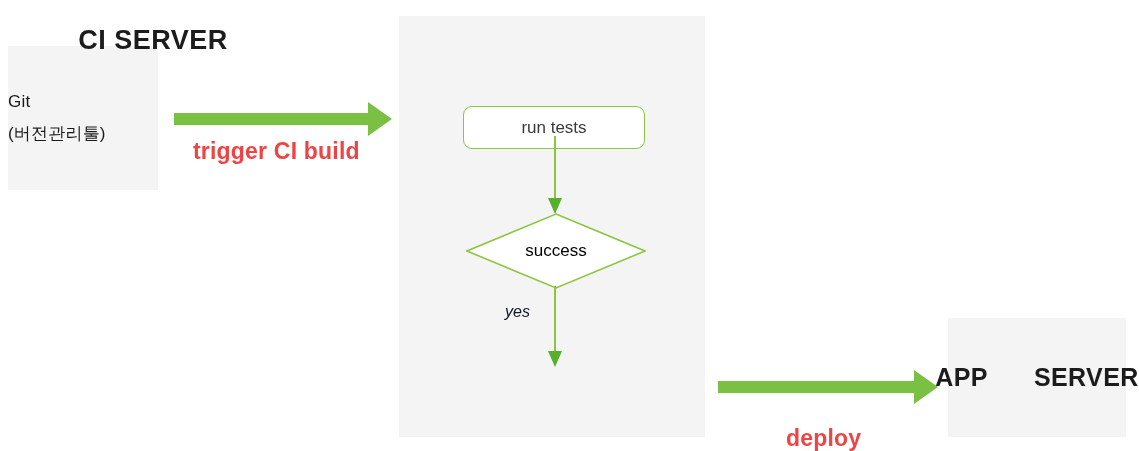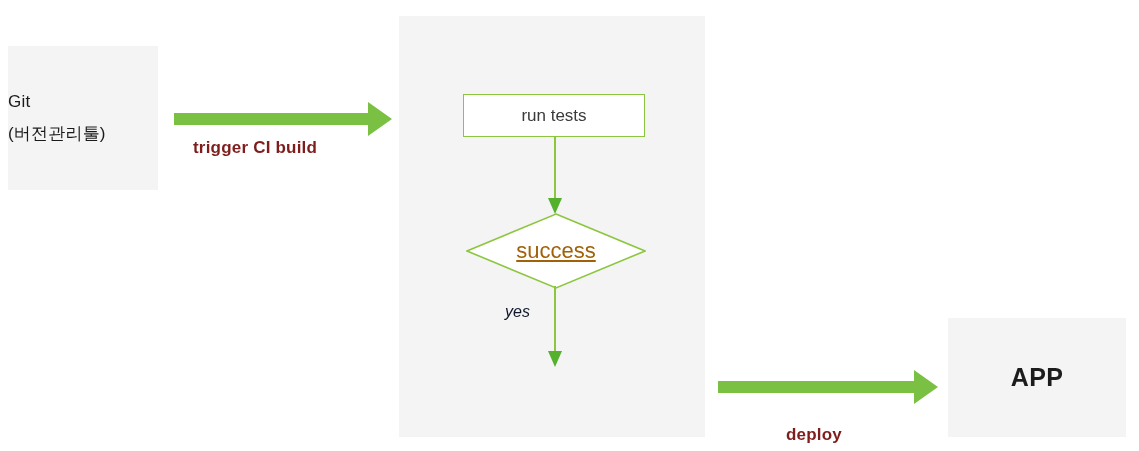--- a/index.html
+++ b/index.html
@@ -87,43 +87,42 @@
     height: 43px;
     background: #ffffff;
     border: 1.5px solid #8cc63f;
     box-sizing: border-box;
     display: flex;
     align-items: center;
     justify-content: center;
     font-size: 17px;
     color: #3a3a3a;
   }
-  .node-runtests { top: 94px; }
+  .node-runtests { top: 106px; border-radius: 9px; }
   .node-build    { top: 366px; }
 
   .node-diamond {
     position: absolute;
     left: 466px;
     top: 213px;
     width: 180px;
     height: 76px;
   }
   .node-diamond svg {
     position: absolute;
     inset: 0;
   }
   .node-diamond .dlabel {
     position: absolute;
     inset: 0;
     display: flex;
     align-items: center;
     justify-content: center;
-    font-size: 22px;
-    color: #a16207;
-    text-decoration: underline;
+    font-size: 17px;
+    color: #000000;
   }
 
   
   .connector {
     position: absolute;
   }
   .conn-1 { left: 540px; top: 136px; width: 30px; height: 80px; }
   .conn-2 { left: 540px; top: 286px; width: 30px; height: 83px; }
 
   .yes-label {
@@ -137,23 +136,23 @@
 
   
   .big-arrow {
     position: absolute;
   }
   .arrow-trigger { left: 172px; top: 100px; width: 222px; height: 38px; }
   .arrow-deploy  { left: 716px; top: 368px; width: 224px; height: 38px; }
 
   .arrow-label {
     position: absolute;
-    font-size: 17px;
+    font-size: 23px;
     font-weight: bold;
-    color: #7f1d1d;
+    color: #ef4444;
     letter-spacing: 0.2px;
   }
   .label-trigger { left: 193px; top: 138px; }
   .label-deploy  { left: 786px; top: 425px; }
 </style>
 </head>
 <body>
 
 <div id="canvas">
 
@@ -164,20 +163,21 @@
 
   <div class="big-arrow arrow-trigger">
     <svg width="222" height="38" viewBox="0 0 222 38" xmlns="http://www.w3.org/2000/svg">
       <path d="M2,13 L196,13 L196,2 L220,19 L196,36 L196,25 L2,25 Z" fill="#7ac143"></path>
     </svg>
   </div>
   <div class="arrow-label label-trigger">trigger CI build</div>
 
   <div class="panel ci-panel"></div>
 
+  <div class="ci-title">CI SERVER</div>
 
   <div class="node-rect node-runtests">
     <span>run tests</span>
   </div>
 
   <div class="connector conn-1">
     <svg width="30" height="80" viewBox="0 0 30 80" xmlns="http://www.w3.org/2000/svg">
       <line x1="15" y1="0" x2="15" y2="64" stroke="#8cc63f" stroke-width="2"></line>
       <path d="M15,78 L8,62 L22,62 Z" fill="#55b02e"></path>
     </svg>
@@ -201,15 +201,16 @@
 
   <div class="big-arrow arrow-deploy">
     <svg width="224" height="38" viewBox="0 0 224 38" xmlns="http://www.w3.org/2000/svg">
       <path d="M2,13 L198,13 L198,2 L222,19 L198,36 L198,25 L2,25 Z" fill="#7ac143"></path>
     </svg>
   </div>
   <div class="arrow-label label-deploy">deploy</div>
 
   <div class="panel app-box">
     <div class="app-line">APP</div>
+    <div class="app-line">SERVER</div>
   </div>
 
 </div>
 
 </body></html>

